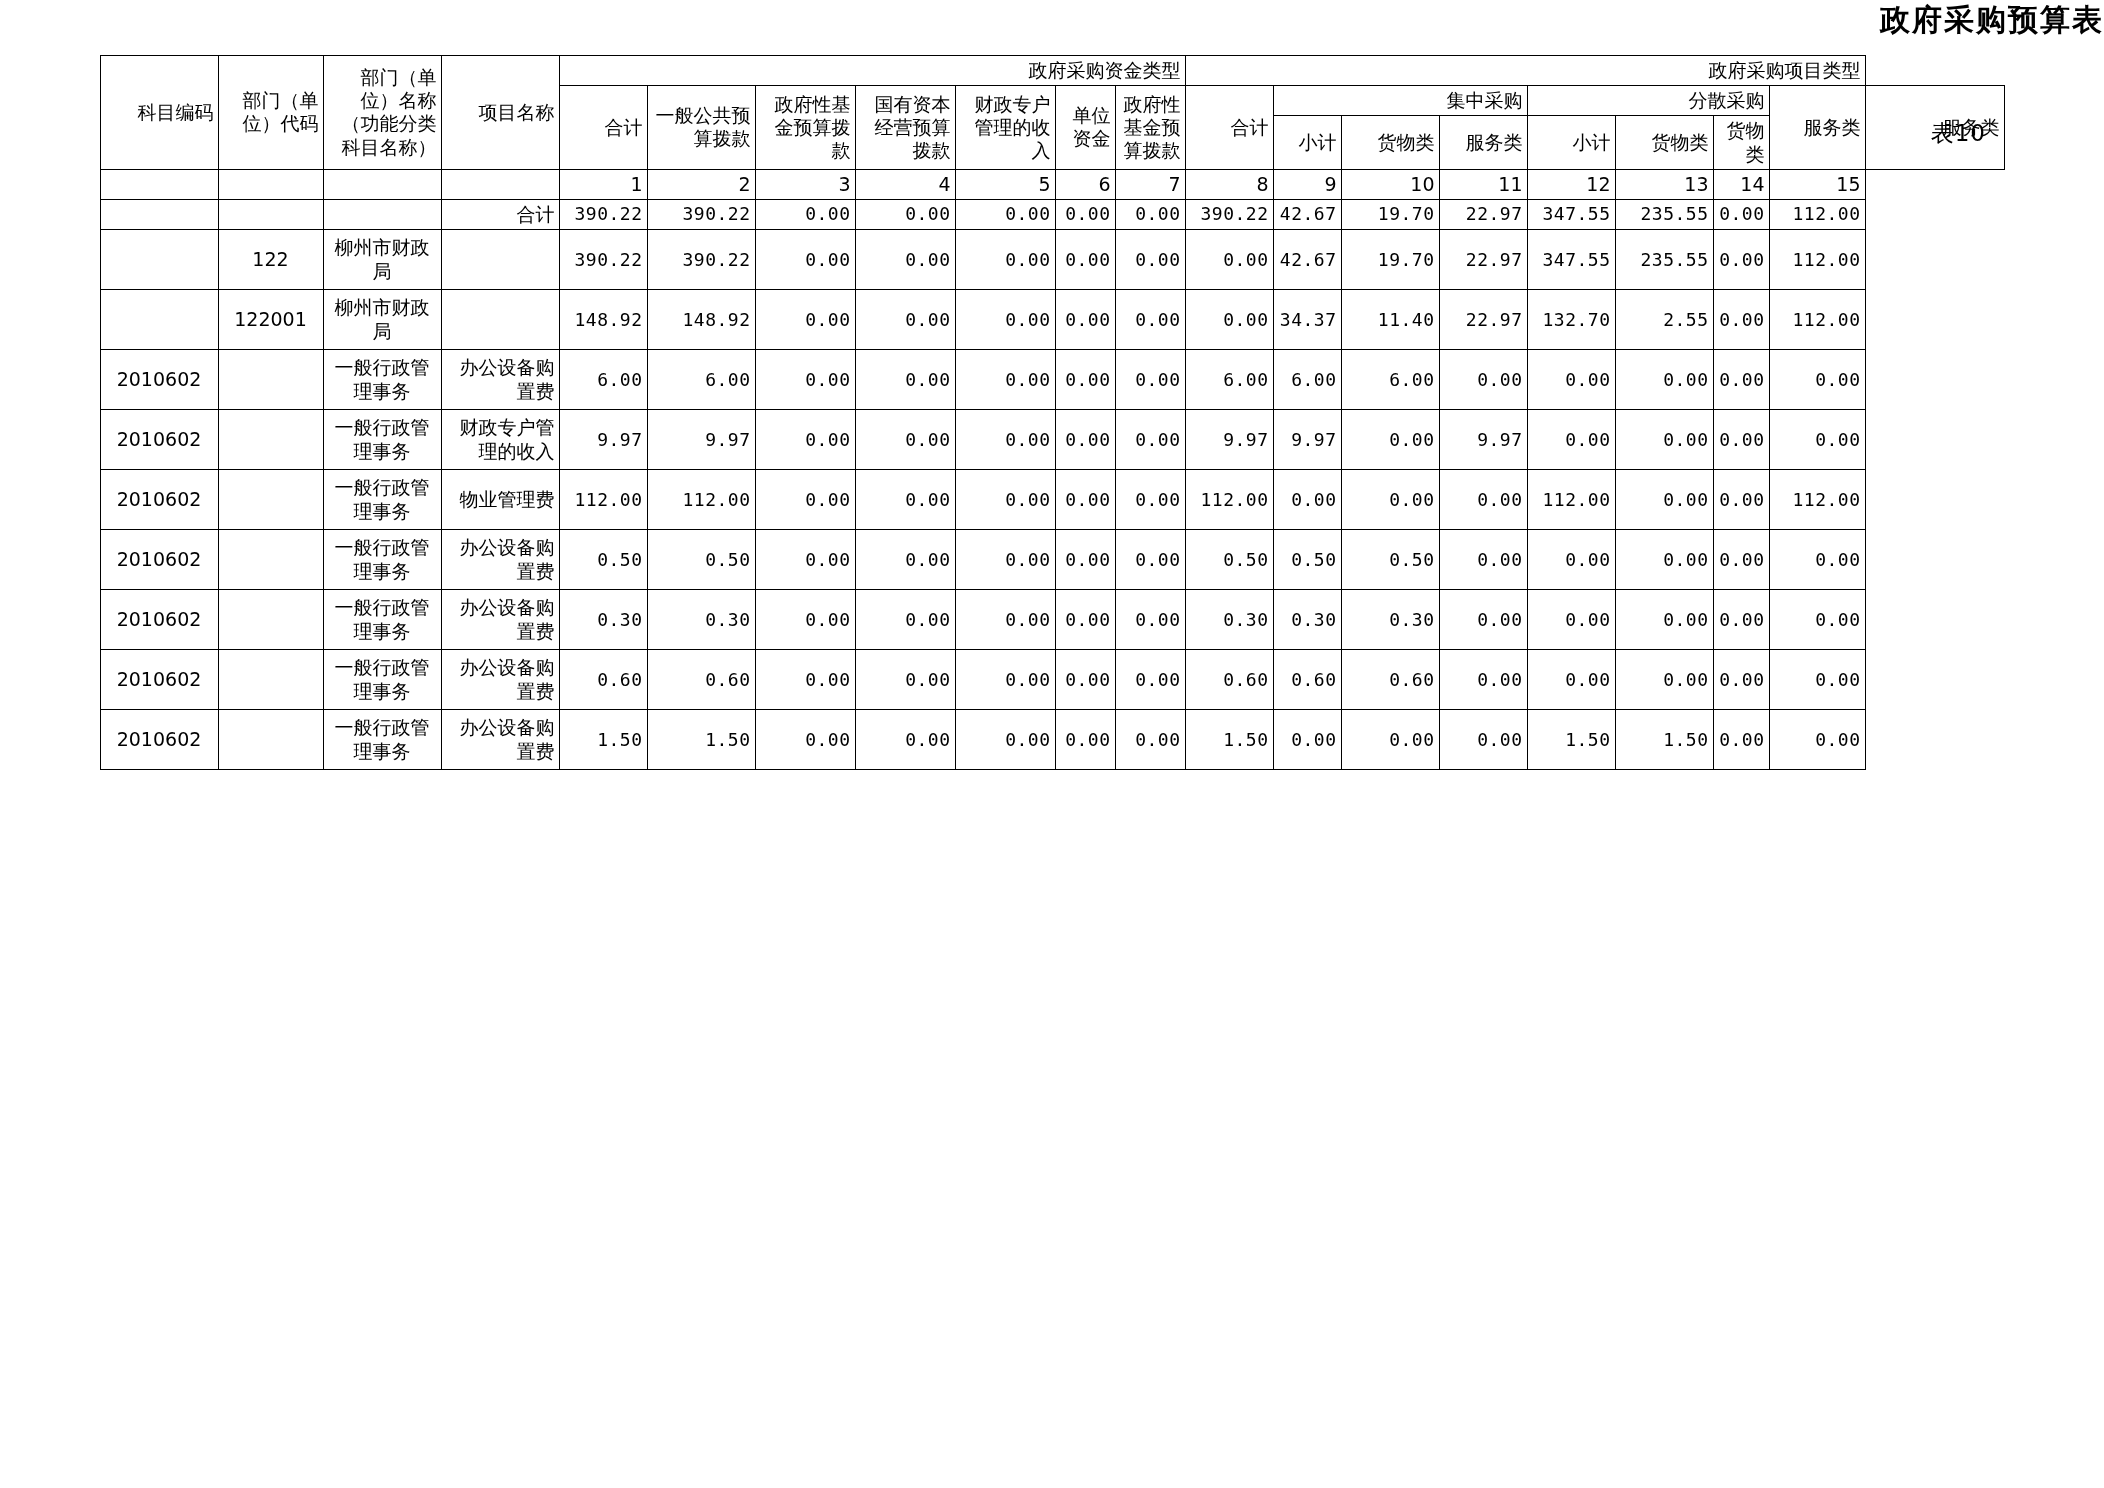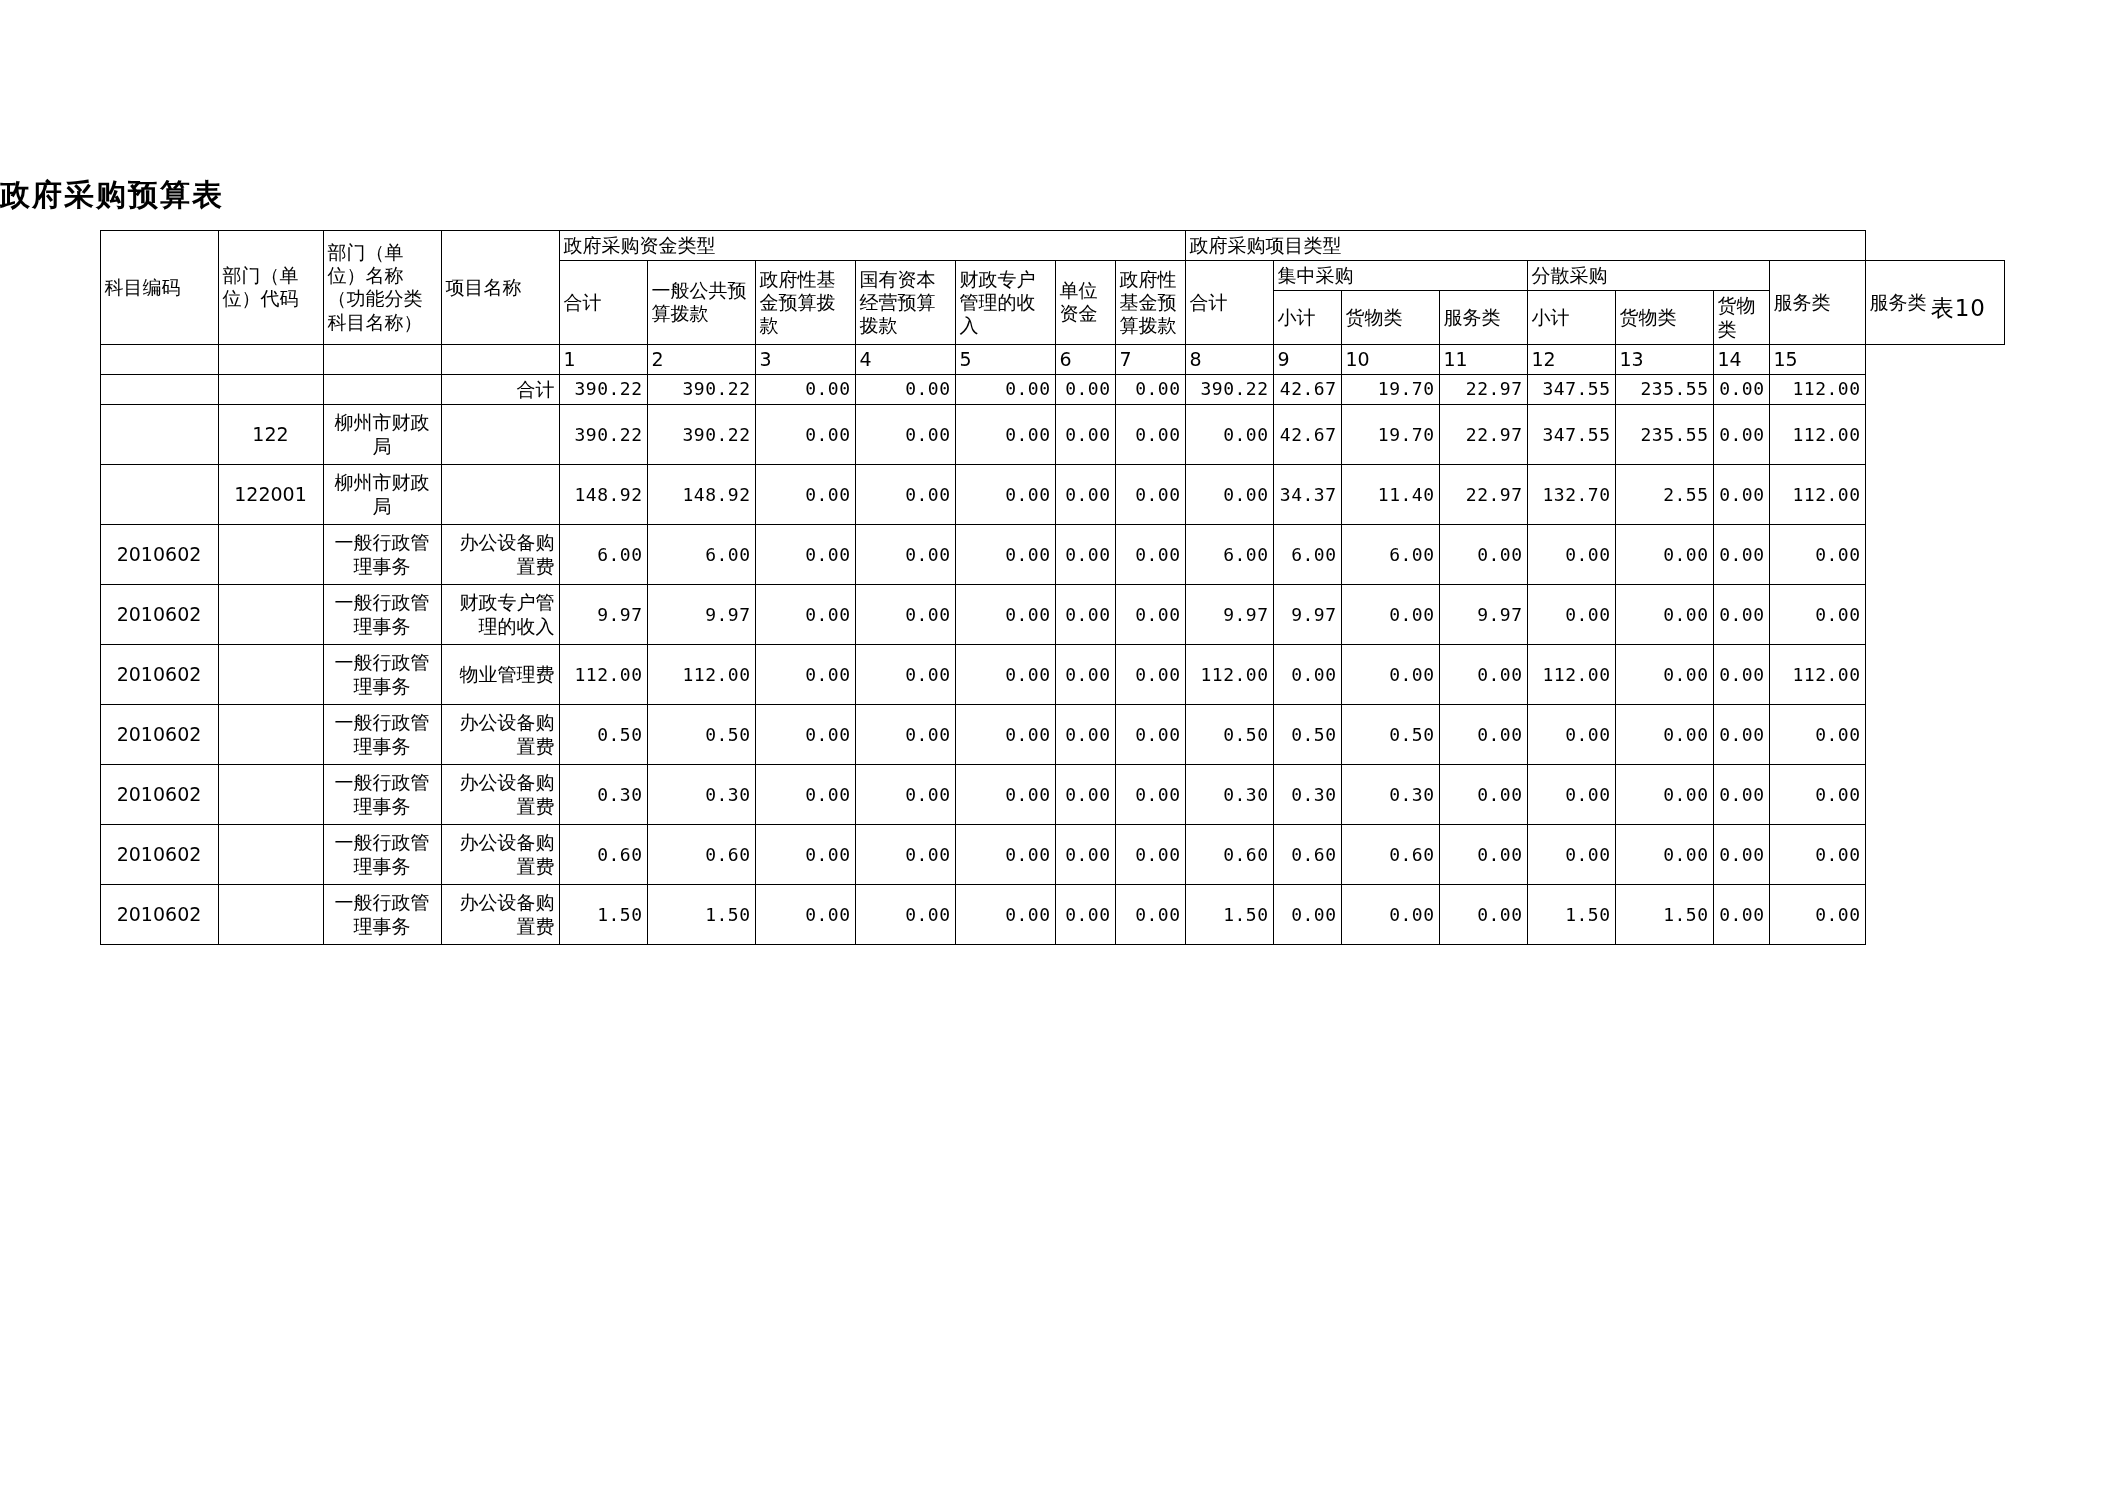--- a/index.html
+++ b/index.html
@@ -22,24 +22,23 @@
     position: relative;
   }
   .corner-label {
     position: absolute;
     top: 118px;
     right: 118px;
     font-size: 23px;
     letter-spacing: 1px;
   }
   .doc-title {
-    text-align: left;
+    text-align: right;
     font-size: 30px;
     font-weight: bold;
-    margin-top: 175px;
     letter-spacing: 2px;
   }
   .meta-row {
     margin: 48px 105px 0 105px;
     display: flex;
     justify-content: space-between;
     font-size: 25px;
   }
   .meta-left { letter-spacing: 0.5px; }
   .meta-right { letter-spacing: 0.5px; }
@@ -54,21 +53,21 @@
   table.budget th,
   table.budget td {
     border: 1.5px solid #000000;
     padding: 3px 4px;
     vertical-align: middle;
     line-height: 1.22;
     word-break: break-all;
   }
   table.budget th {
     font-weight: normal;
-    text-align: left;
+    text-align: right;
   }
   .num {
     text-align: right;
     font-family: "DejaVu Sans Mono", "Liberation Mono", monospace;
     font-size: 18px;
     letter-spacing: 0.5px;
     white-space: nowrap;
   }
   .ctr { text-align: center; }
   .rt  { text-align: right; }

